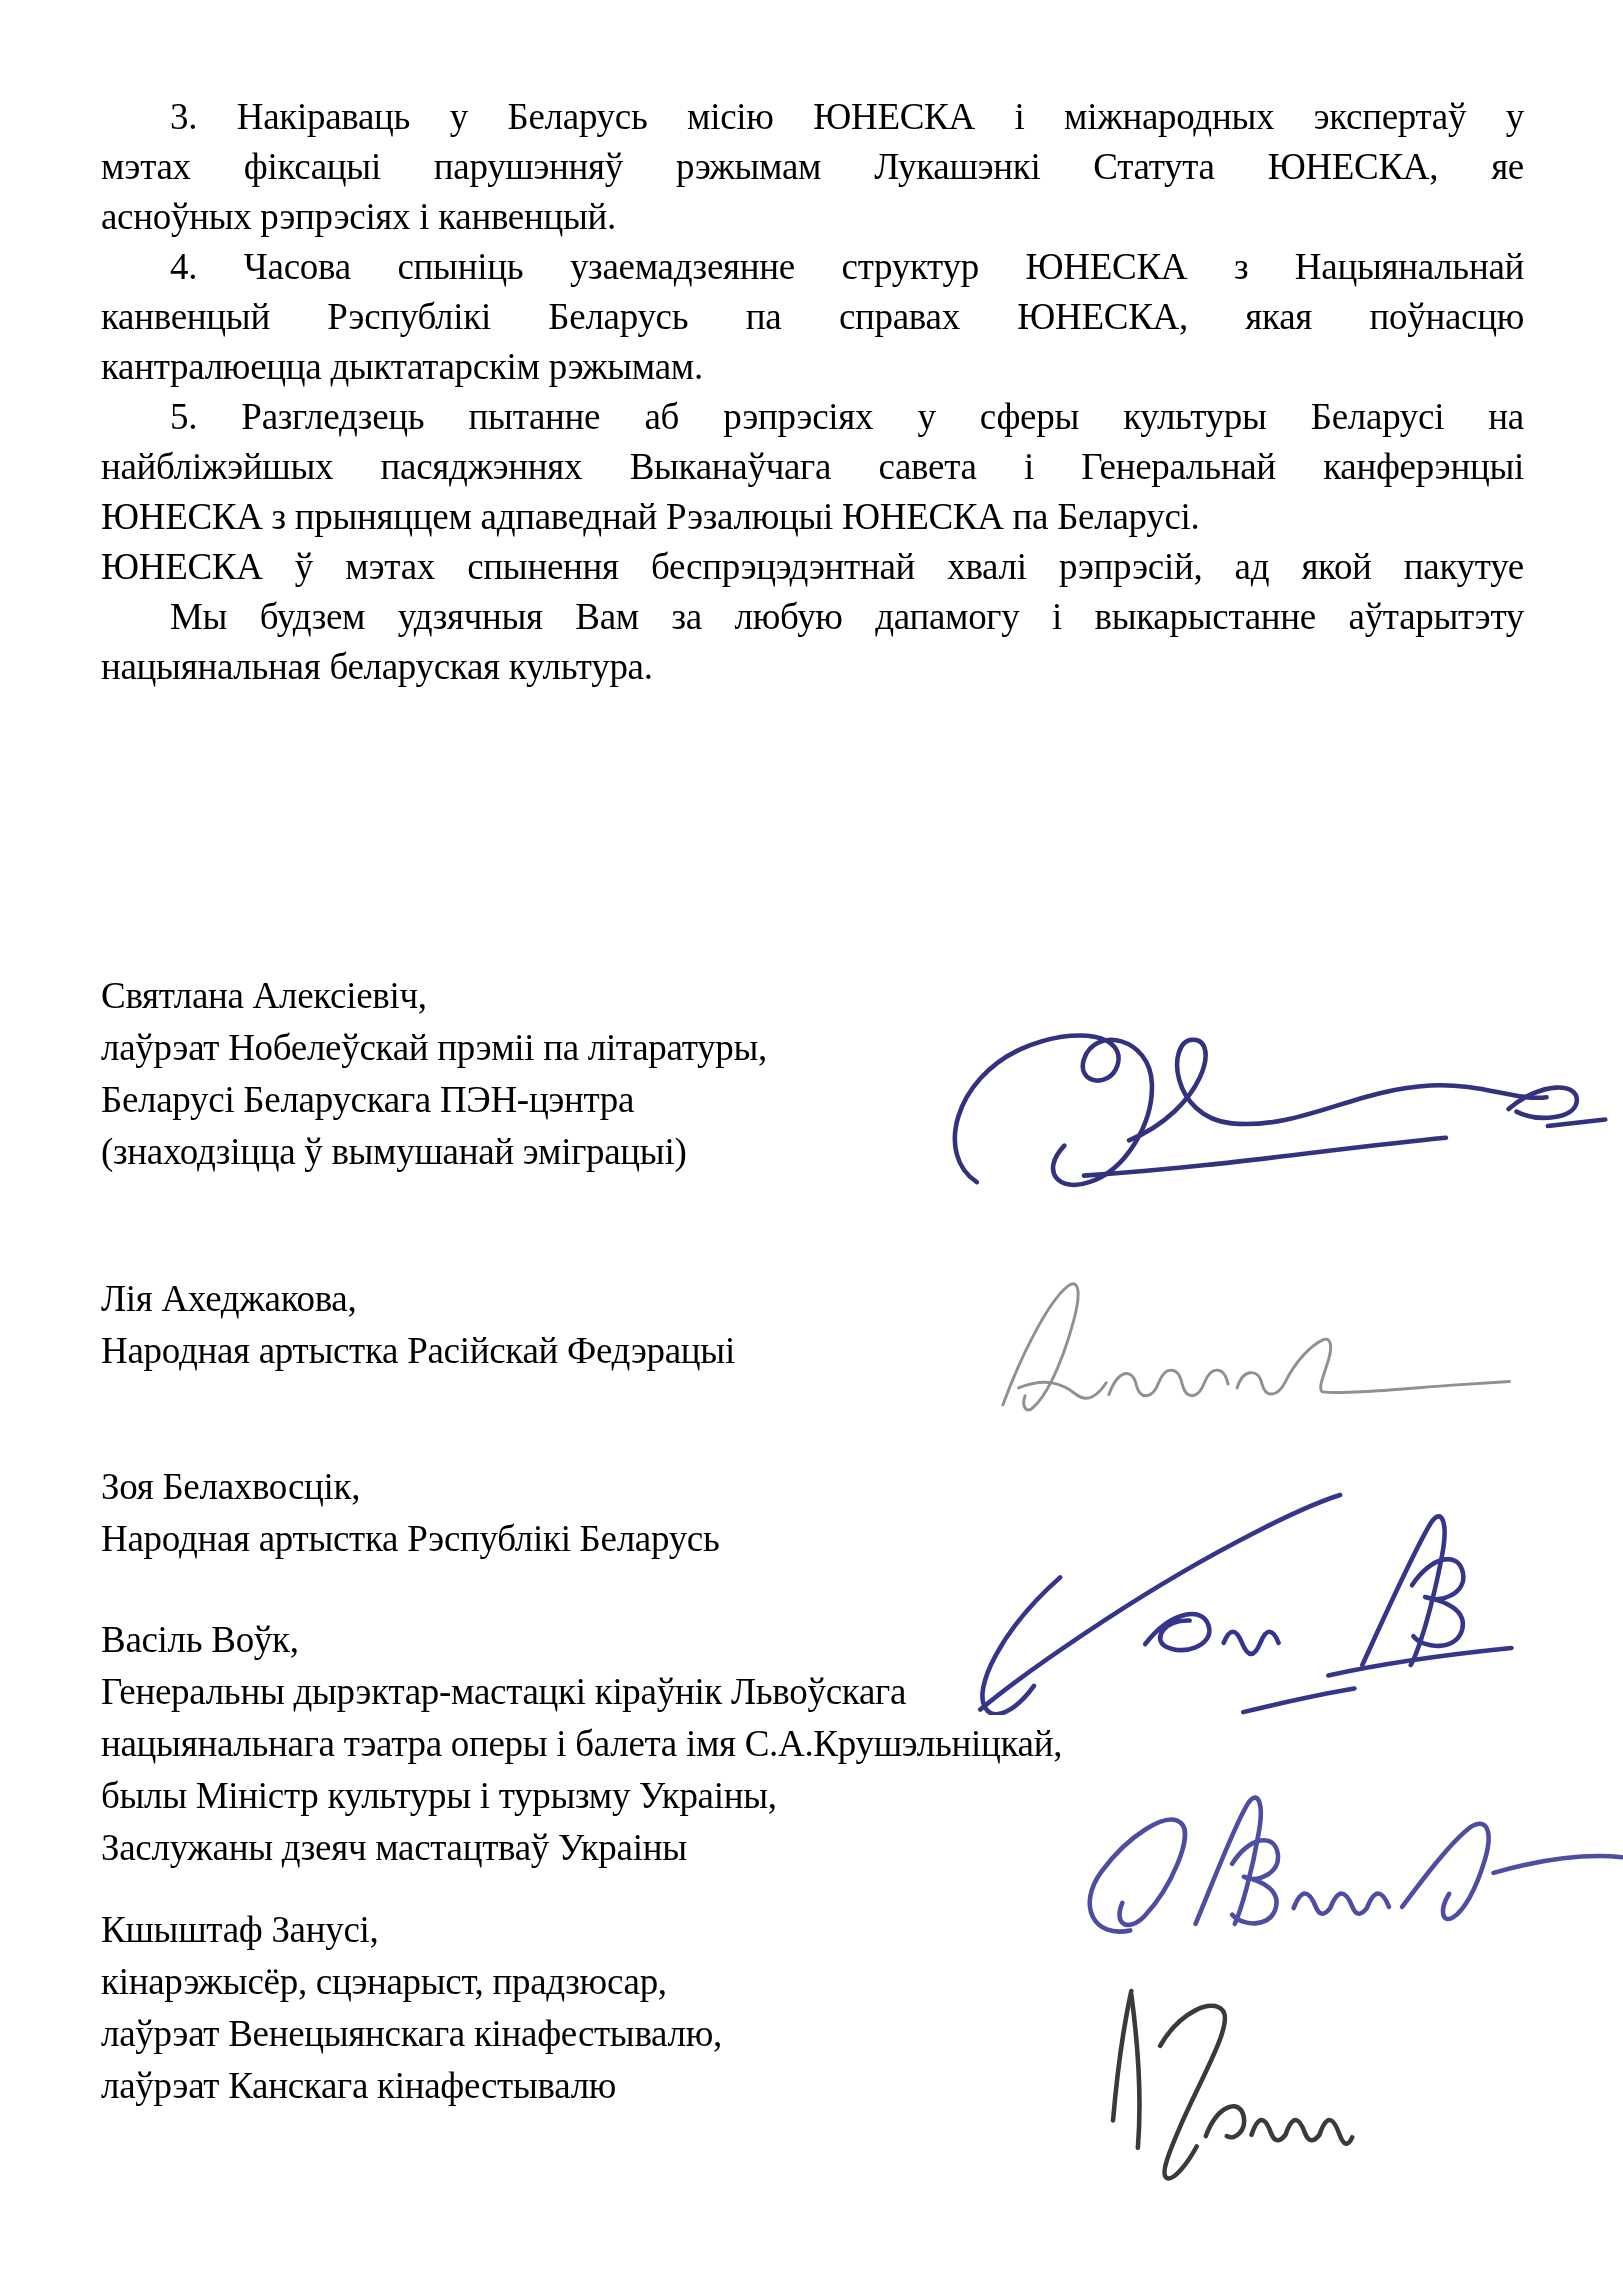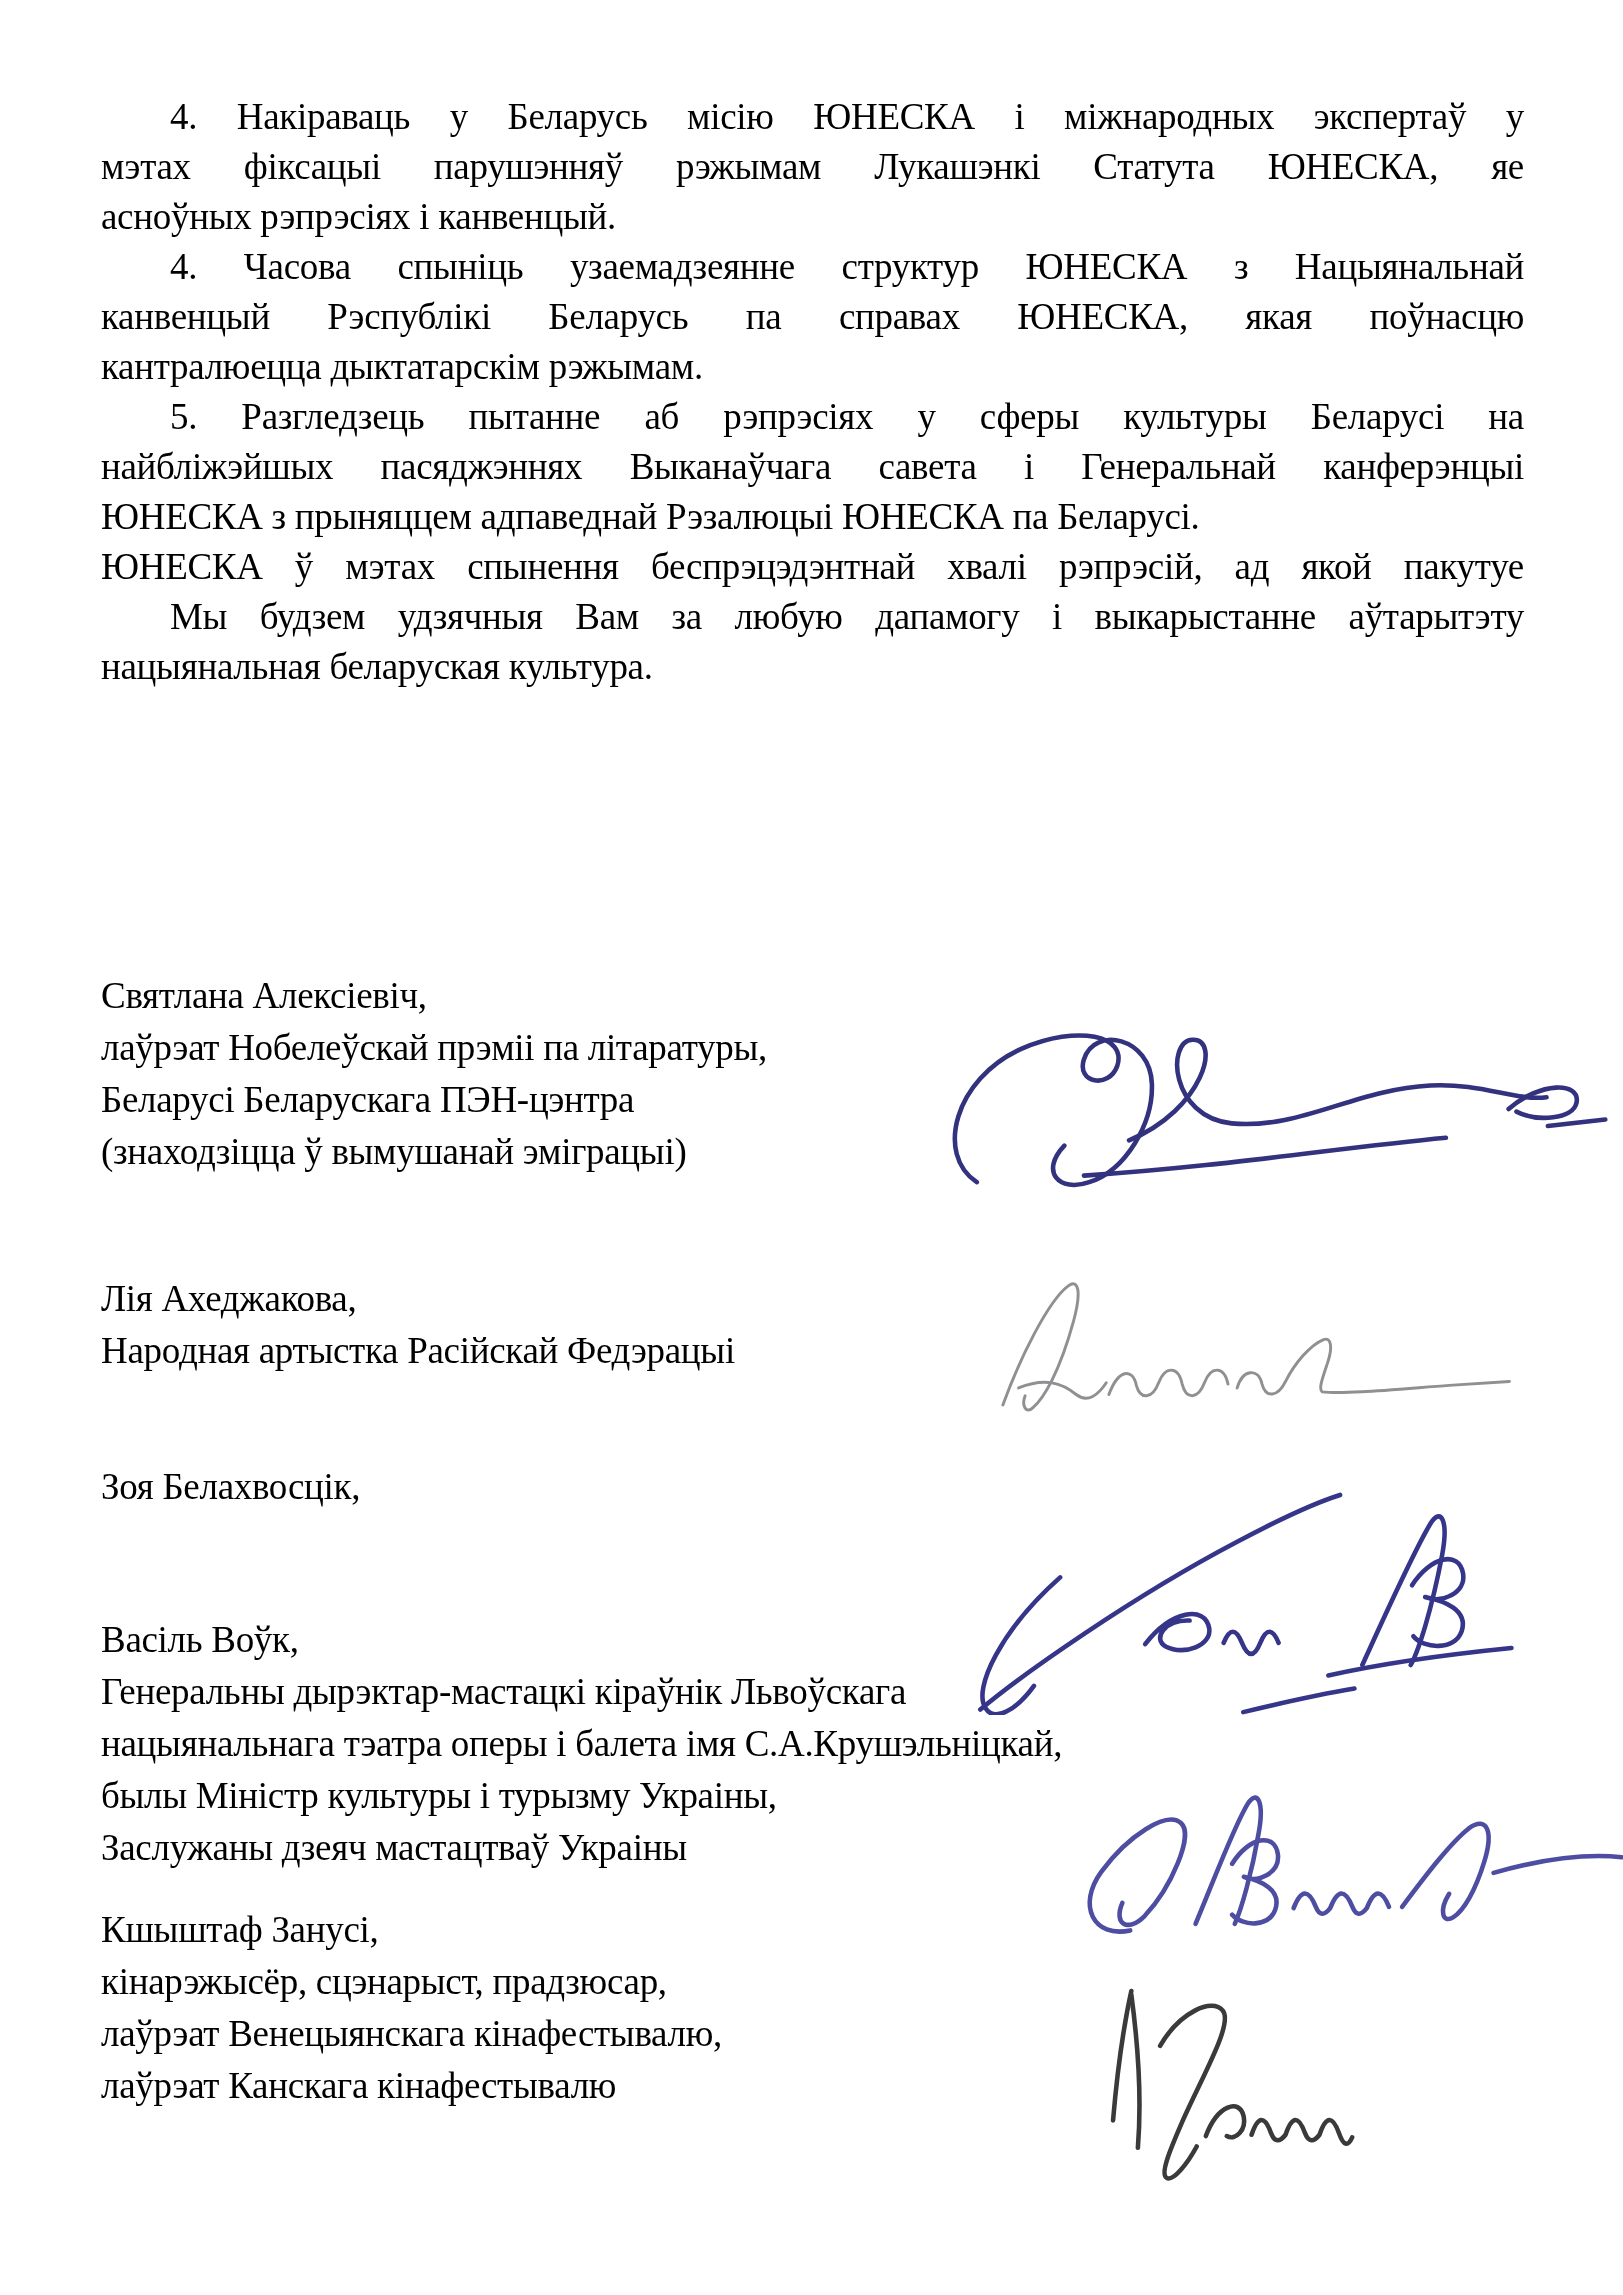--- a/index.html
+++ b/index.html
@@ -33,21 +33,21 @@
   .sig-svg{ position:absolute; }
   .sig-svg path{ fill:none; stroke-linecap:round; stroke-linejoin:round; }
 </style>
 </head>
 <body>
 
 <div class="page">
 
   <div class="body-text">
     <div class="para">
-      <div class="jl ind">4. Накіраваць у Беларусь місію ЮНЕСКА і міжнародных экспертаў у</div>
+      <div class="jl ind">3. Накіраваць у Беларусь місію ЮНЕСКА і міжнародных экспертаў у</div>
       <div class="jl">мэтах фіксацыі парушэнняў рэжымам Лукашэнкі Статута ЮНЕСКА, яе</div>
       <div class="ll">асноўных рэпрэсіях і канвенцый.</div>
     </div>
     <div class="para">
       <div class="jl ind">4. Часова спыніць узаемадзеянне структур ЮНЕСКА з Нацыянальнай</div>
       <div class="jl">канвенцый Рэспублікі Беларусь па справах ЮНЕСКА, якая поўнасцю</div>
       <div class="ll">кантралюецца дыктатарскім рэжымам.</div>
     </div>
     <div class="para">
       <div class="jl ind">5. Разгледзець пытанне аб рэпрэсіях у сферы культуры Беларусі на</div>
@@ -85,20 +85,21 @@
     <g stroke-width="4.5" stroke="#8f9092">
       <path d="M38 212 C 64 140, 108 52, 138 30 C 154 18, 158 40, 146 84 C 124 164, 100 202, 84 216 C 74 226, 66 214, 72 198"></path>
       <path d="M62 186 C 102 170, 128 178, 150 196 C 168 210, 184 196, 196 178"></path>
       <path d="M200 196 C 214 158, 236 154, 242 182 C 248 204, 266 204, 276 178 C 286 152, 306 152, 312 180 C 318 204, 336 204, 346 178 C 356 152, 376 152, 382 180"></path>
       <path d="M396 186 C 404 158, 428 154, 434 180 C 440 202, 458 200, 470 176 C 484 148, 508 120, 528 112 C 540 108, 542 124, 534 148 C 526 172, 520 188, 526 192 C 560 196, 640 188, 720 182 L 812 176"></path>
     </g>
   </svg>
 
   <div class="sigblock" style="top:1461px">
     <div>Зоя Белахвосцік,</div>
+    <div>Народная артыстка Рэспублікі Беларусь</div>
   </div>
   <svg class="sig-svg" style="left:962px;top:1479px" width="556" height="236" viewBox="0 0 850 360">
     <g stroke-width="7" stroke="#35358a">
       <path d="M28 352 C 90 300, 260 180, 420 96 C 480 64, 540 36, 578 24"></path>
       <path d="M150 150 C 60 230, 16 320, 36 350 C 50 372, 84 352, 110 316"></path>
       <path d="M280 252 C 320 200, 372 192, 378 228 C 382 254, 340 270, 312 256 C 290 244, 310 214, 348 216"></path>
       <path d="M400 250 q 14 -34 28 0 q 14 34 28 0 q 14 -34 28 0"></path>
       <path d="M612 284 C 650 200, 692 108, 716 68 C 732 42, 744 62, 734 116 C 718 200, 698 262, 686 284"></path>
       <path d="M688 162 C 716 118, 760 108, 766 144 C 771 174, 734 190, 708 180 C 738 186, 774 200, 764 232 C 754 262, 706 260, 690 240"></path>
       <path d="M560 300 C 650 280, 760 266, 840 258"></path>

